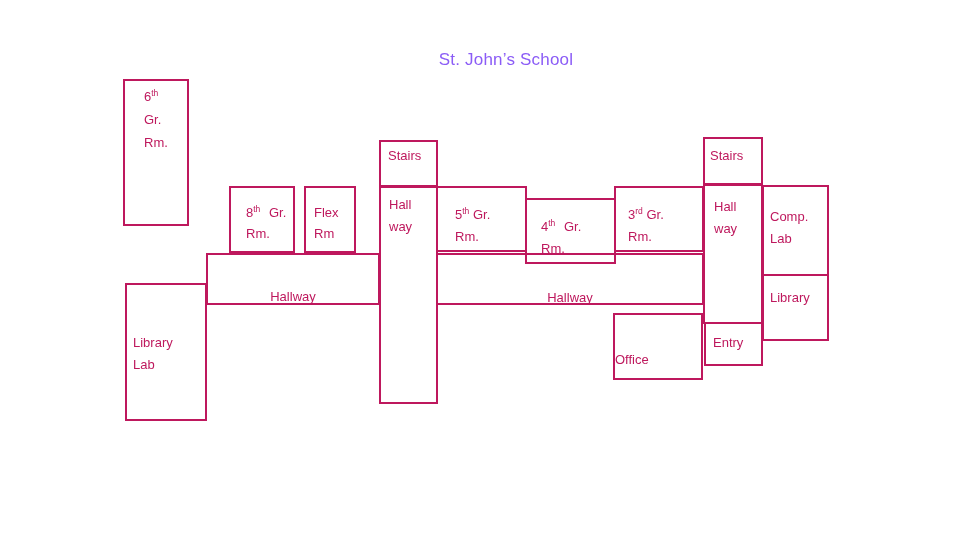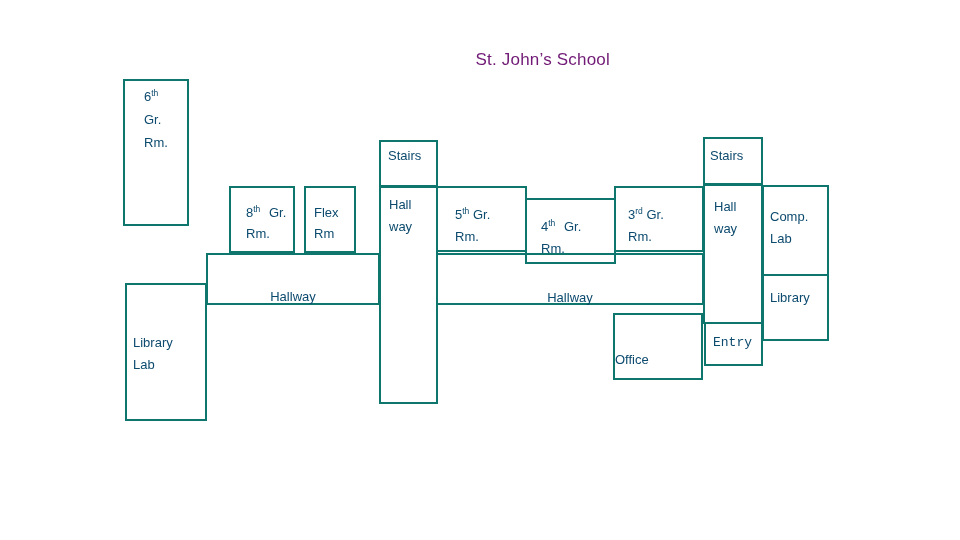--- a/index.html
+++ b/index.html
@@ -1,28 +1,28 @@
 <!DOCTYPE html>
 <html><head>
 <meta charset="utf-8">
 <style>
   html,body{margin:0;padding:0;background:#ffffff;}
   .canvas{
     position:relative;width:960px;height:540px;background:#ffffff;
     font-family:"Liberation Sans",sans-serif;overflow:hidden;
   }
   .title{
-    position:absolute;left:330px;top:49px;width:280px;
-    text-align:right;font-size:17px;line-height:22px;color:#701a75;
+    position:absolute;left:366px;top:49px;width:280px;
+    text-align:center;font-size:17px;line-height:22px;color:#8b5cf6;
     letter-spacing:.2px;
   }
   .title .ln{display:block;}
   .box{
-    position:absolute;box-sizing:border-box;border:2px solid #0f766e;
-    background:transparent;color:#0c4a6e;font-size:13px;line-height:21px;
+    position:absolute;box-sizing:border-box;border:2px solid #be185d;
+    background:transparent;color:#be185d;font-size:13px;line-height:21px;
   }
   .box .ln{display:block;}
   sup{font-size:8.5px;line-height:0;vertical-align:super;}
   .gapw{margin-left:5px;}
 
   
   .b-grade6   {left:123px;top:79px; width:66px; height:147px;padding:4px 0 0 19px;line-height:23px;}
   .b-grade8   {left:229px;top:186px;width:66px; height:67px; padding:14px 0 0 15px;}
   .b-flex     {left:304px;top:186px;width:52px; height:67px; padding:14px 0 0 8px;}
   .b-stairs-l {left:379px;top:140px;width:59px; height:47px; padding:3px 0 0 7px;}
@@ -31,21 +31,21 @@
   .b-grade4   {left:525px;top:186px;width:91px; height:66px; padding:16px 0 0 14px;line-height:22px;margin-top:12px;}
   .b-grade3   {left:614px;top:186px;width:90px; height:66px; padding:16px 0 0 12px;line-height:22px;}
   .b-stairs-r {left:703px;top:137px;width:60px; height:48px; padding:6px 0 0 5px;}
   .b-hall-r   {left:703px;top:184px;width:60px; height:140px;padding:10px 0 0 9px;line-height:22px;}
   .b-complab  {left:762px;top:185px;width:67px; height:91px; padding:19px 0 0 6px;line-height:22px;}
   .b-library  {left:762px;top:274px;width:67px; height:67px; padding:11px 0 0 6px;}
   .b-hallway-l{left:206px;top:253px;width:174px;height:52px; padding:31px 0 0 0;text-align:center;}
   .b-hallway-r{left:436px;top:253px;width:268px;height:52px; padding:32px 0 0 0;text-align:center;}
   .b-science  {left:125px;top:283px;width:82px; height:138px;padding:47px 0 0 6px;line-height:22px;}
   .b-office   {left:613px;top:313px;width:90px; height:67px; padding:34px 0 0 0;}
-  .b-entry    {left:704px;top:322px;width:59px; height:44px; padding:8px 11px 0 7px;font-family:Liberation Mono, monospace;}
+  .b-entry    {left:704px;top:322px;width:59px; height:44px; padding:8px 11px 0 7px;}
 </style>
 </head>
 <body>
 
 <div class="canvas">
 
   <div class="title">
     <span class="ln">St. John’s School</span>
   </div>
 

